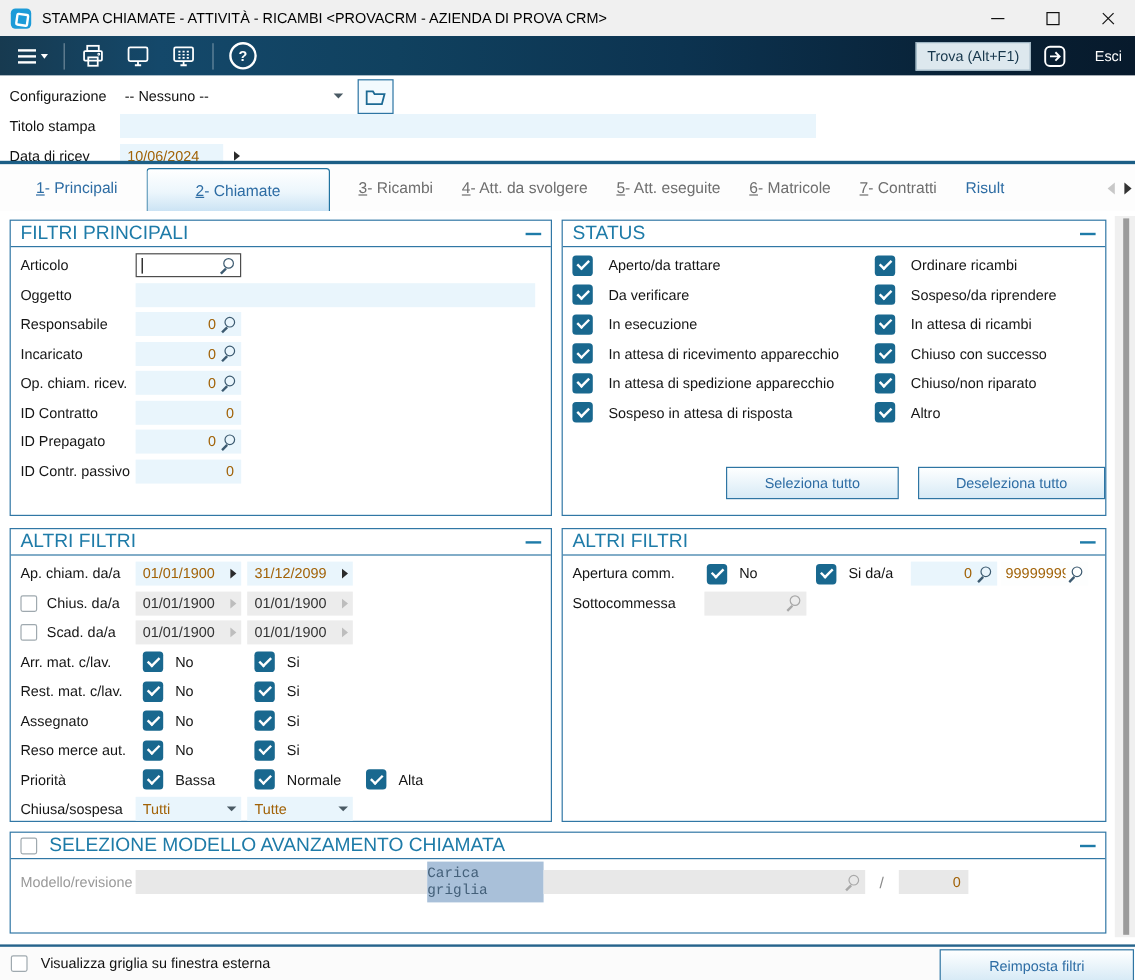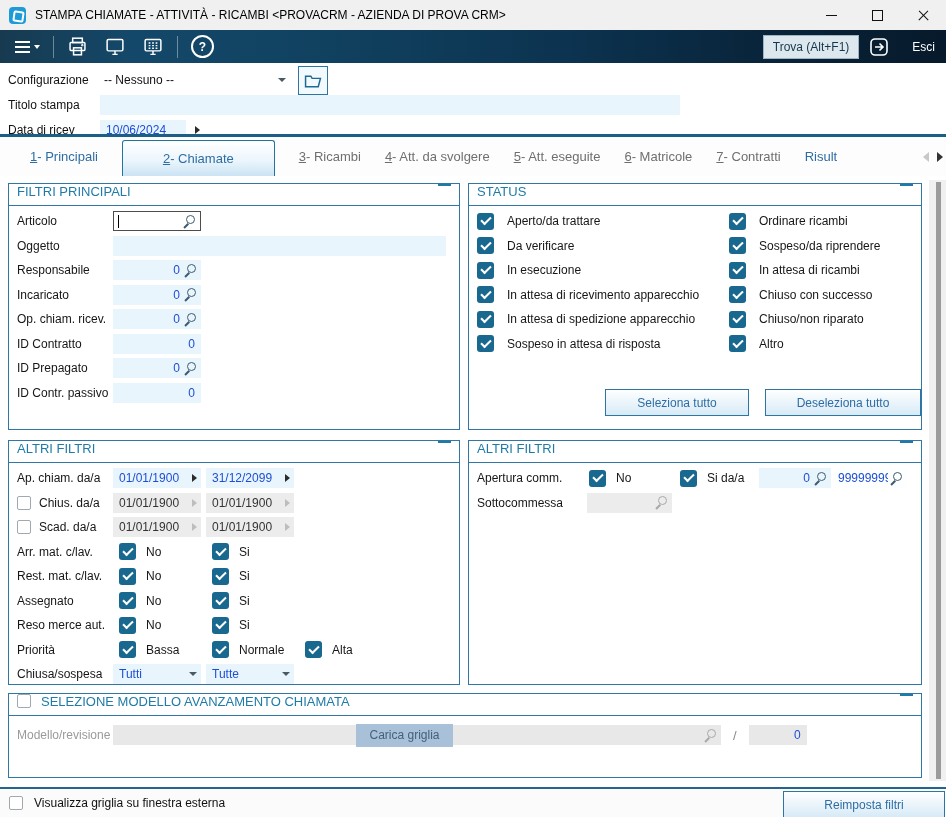--- a/index.html
+++ b/index.html
@@ -28,21 +28,21 @@
   .burger .bars span{display:block;width:15px;height:2px;background:#fff;}
   .dcaret{width:0;height:0;border-top:4px solid #fff;border-left:3.5px solid transparent;border-right:3.5px solid transparent;}
   .helpcirc{width:19px;height:19px;border:2px solid #fff;border-radius:50%;color:#fff;font-size:12px;font-weight:bold;display:flex;align-items:center;justify-content:center;}
   .findbox{margin-left:auto;background:#dde8ee;border:1px solid #9db4c2;color:#17374c;font-size:12px;padding:4px 9px;cursor:pointer;}
   .exitbtn{display:flex;align-items:center;gap:23px;color:#fff;font-size:12px;padding:0 4px 0 10px;cursor:pointer;}
 
   
   .headerform{position:absolute;top:63px;left:0;right:0;height:71px;background:#fff;font-size:12px;color:#111;}
   .hrow{position:absolute;left:8px;display:flex;align-items:center;height:21px;}
   .hlabel{width:92px;flex-shrink:0;}
-  .fld{height:20px;background:#e9f5fc;display:flex;align-items:center;padding:0 4px;box-sizing:border-box;font-size:12px;color:#1d4ed8;}
+  .fld{height:20px;background:#e9f5fc;display:flex;align-items:center;padding:0 4px;box-sizing:border-box;font-size:12px;color:#a16207;}
   .fld .v{flex:1;text-align:right;padding-right:2px;white-space:nowrap;overflow:hidden;}
   .fld.lv .v{text-align:left;padding-left:2px;}
   .fld.dis{background:#ececec;color:#333;}
   .fld.gray{background:#e8e8e8;}
   .fld.white{background:#fdfefe;}
   .fld.focus{background:#fff;border:1px solid #4d4d4d;}
   .tcur{width:1px;height:13px;background:#000;}
   .ddfield{display:flex;align-items:center;height:21px;box-sizing:border-box;padding:0 4px;cursor:pointer;}
   .crt{width:0;height:0;border-top:4px solid #4a5a64;border-left:4px solid transparent;border-right:4px solid transparent;margin-left:auto;}
   .folderbtn{position:absolute;left:296px;top:-3px;width:28px;height:27px;border:1px solid #2e75a3;background:#f3fafe;display:flex;align-items:center;justify-content:center;cursor:pointer;}
@@ -60,40 +60,40 @@
   .tab.clip{max-width:42px;overflow:hidden;}
   .tabarrows{position:absolute;right:3px;top:0;height:39px;display:flex;align-items:center;gap:8px;}
   .tarrL{width:0;height:0;border-right:6px solid #c8c8c8;border-top:5px solid transparent;border-bottom:5px solid transparent;cursor:pointer;}
   .tarrR{width:0;height:0;border-left:6px solid #333;border-top:5px solid transparent;border-bottom:5px solid transparent;cursor:pointer;}
 
   
   .main{position:absolute;top:176px;left:0;right:0;height:611px;background:#fff;}
   .scrollbar{position:absolute;right:0;top:4px;width:17px;height:601px;background:#f0f0f0;}
   .scrollthumb{position:absolute;left:7px;top:2px;width:5px;height:597px;background:#9b9b9b;cursor:pointer;}
   .panel{position:absolute;border:1px solid #3177a5;background:#fff;box-sizing:border-box;}
-  .phead{height:21px;display:flex;padding:0 8px;border-bottom:1px solid #3177a5;color:#1e7ba8;font-size:13px;}
+  .phead{height:21px;display:flex;align-items:center;padding:0 8px;border-bottom:1px solid #3177a5;color:#1e7ba8;font-size:16px;}
   .pmin{margin-left:auto;width:13px;height:0;border-top:2px solid #1e7ba8;cursor:pointer;}
   .pbody{position:relative;padding-top:3px;}
   .prow{display:flex;align-items:center;height:24.5px;padding-left:8px;font-size:12px;color:#161616;}
   .plabel{width:96px;flex-shrink:0;}
   .plabel2{width:106px;flex-shrink:0;}
   .mag{position:relative;width:13px;height:13px;flex-shrink:0;margin-left:2px;}
   .mag::before{content:"";position:absolute;right:1px;top:0;width:7px;height:7px;border:1.5px solid #3c5a70;border-radius:50%;}
   .mag::after{content:"";position:absolute;left:0;top:10px;width:6px;height:1.5px;background:#3c5a70;transform:rotate(-45deg);}
   .mag.gray::before{border-color:#a8a8a8;} .mag.gray::after{background:#a8a8a8;}
   .cb{width:17px;height:17px;border-radius:3px;background:#19688f;display:flex;align-items:center;justify-content:center;flex-shrink:0;cursor:pointer;}
   .cb::after{content:"";width:8px;height:4px;border-left:2px solid #fff;border-bottom:2px solid #fff;transform:rotate(-45deg) translate(1px,-1px);}
   .cbu{width:14px;height:14px;border:1px solid #9fa9af;background:#fff;border-radius:2px;flex-shrink:0;cursor:pointer;box-sizing:border-box;}
   .scell1{display:flex;align-items:center;gap:13px;width:252px;flex-shrink:0;}
   .scell2{display:flex;align-items:center;gap:13px;}
   .bcell{display:flex;align-items:center;gap:10px;width:93px;padding-left:6px;box-sizing:border-box;flex-shrink:0;}
   .btn{border:1px solid #2e75a3;background:linear-gradient(#feffff,#d7eaf6);color:#2e6da4;font-size:12px;display:flex;align-items:center;justify-content:center;cursor:pointer;box-sizing:border-box;}
   .stbtn1{position:absolute;left:136px;bottom:13px;width:144px;height:27px;}
   .stbtn2{position:absolute;left:296px;bottom:13px;width:156px;height:27px;}
-  .carica{width:97px;height:23px;background:#a9c0d9;color:#44607a;font-size:12px;display:flex;align-items:center;justify-content:center;flex-shrink:0;cursor:pointer;}
+  .carica{width:97px;height:34px;background:#a9c0d9;color:#44607a;font-size:12px;display:flex;align-items:center;justify-content:center;flex-shrink:0;cursor:pointer;font-family:Liberation Mono, monospace;}
   .graylabel{color:#9a9a9a;}
   .slash{color:#8a8a8a;margin:0 12px;font-size:13px;}
 
   
   .footer{position:absolute;top:787px;left:0;right:0;height:30px;background:#fbfbfb;border-top:2px solid #26648c;display:flex;align-items:center;gap:11px;padding-left:9px;box-sizing:border-box;font-size:12px;color:#111;}
   .resetbtn{position:absolute;right:1px;top:2px;width:162px;height:27px;}
 </style>
 </head>
 <body>
 

